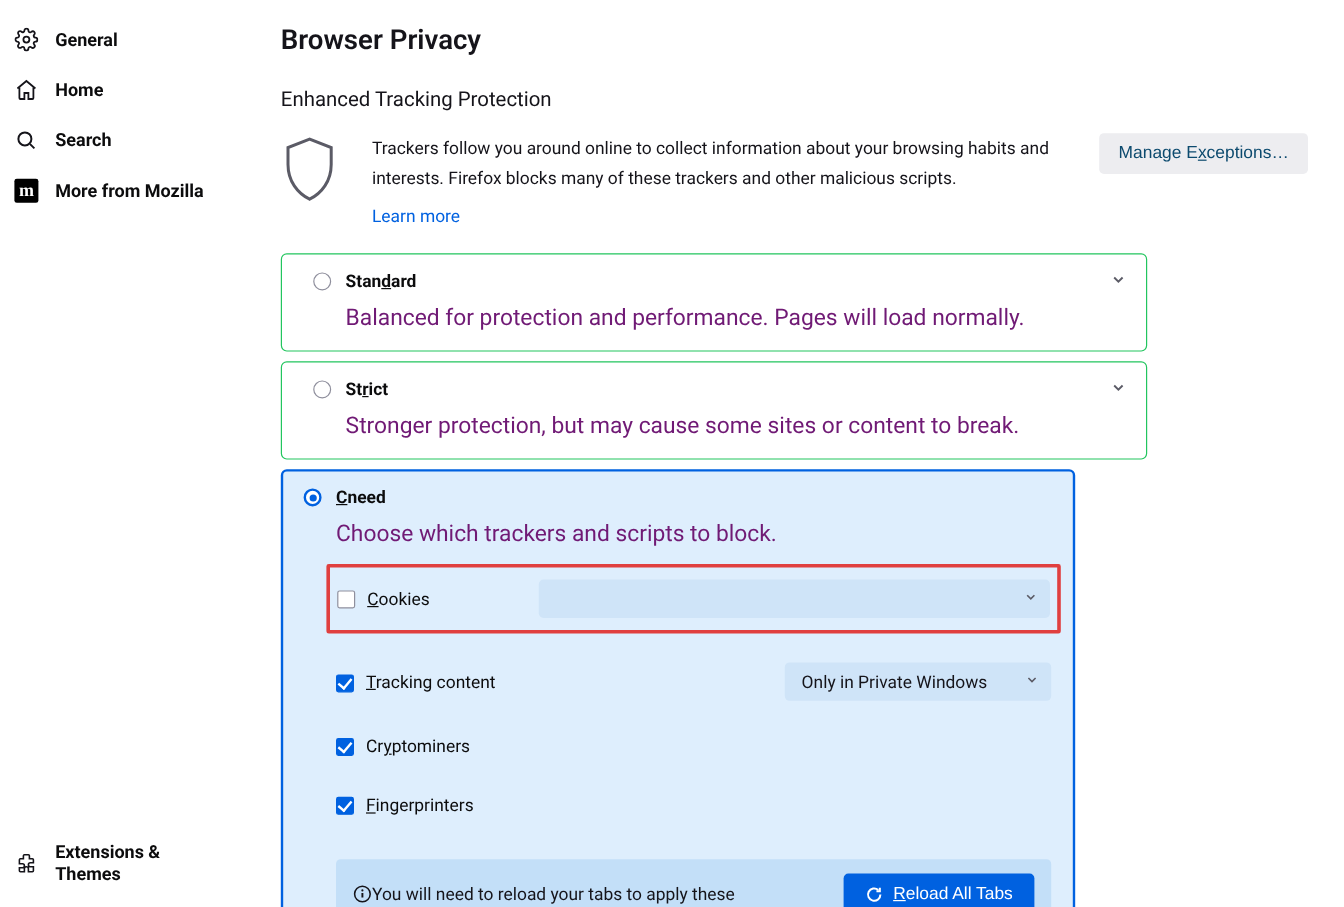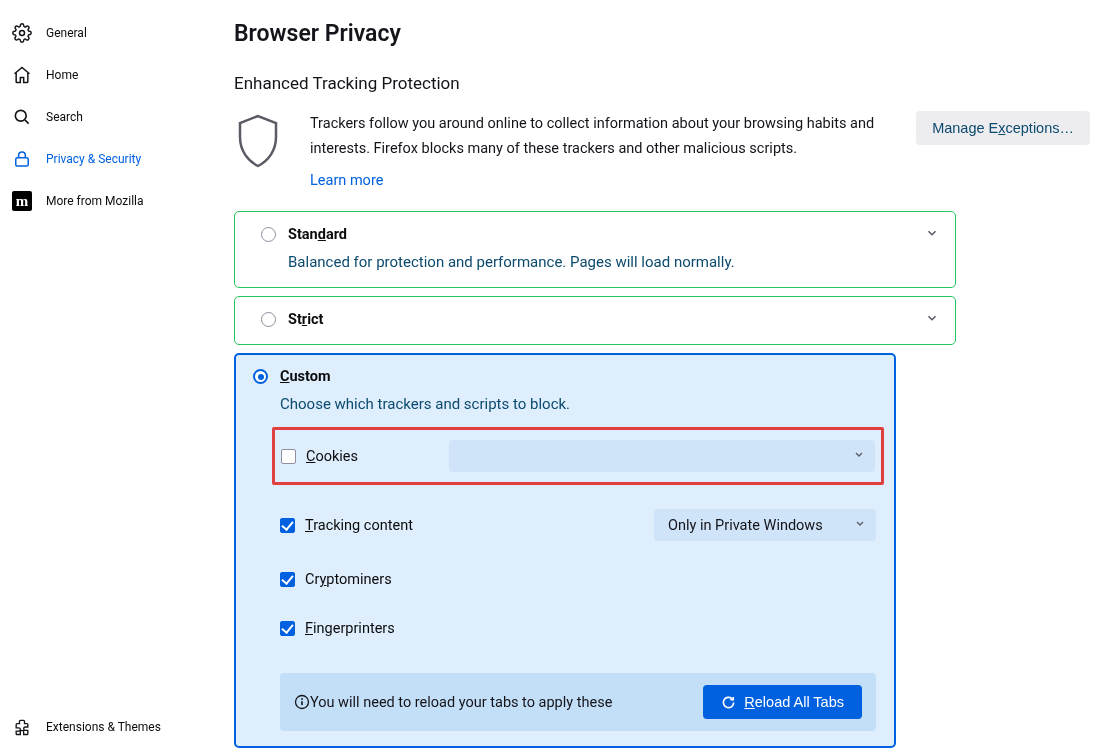--- a/index.html
+++ b/index.html
@@ -25,21 +25,21 @@
   .sidebar-top { flex: 1; }
   .sidebar-item {
     display: flex;
     align-items: center;
     gap: 14px;
     padding: 11px 12px;
     cursor: pointer;
     color: #0c0c0d;
   }
   .sidebar-item.active { color: #0061e0; }
-  .sidebar-item .label { font-size: 12px; }
+  .sidebar-item .label { font-size: 15px; font-weight: bold; }
   .sidebar-bottom {
     padding-bottom: 8px;
   }
   .sidebar-bottom .sidebar-item { font-size: 14px; }
   .icon-wrap { width: 20px; height: 20px; display:flex; align-items:center; justify-content:center; flex-shrink:0; }
   .icon-wrap svg { width: 20px; height: 20px; }
   .mozilla-logo {
     width: 20px; height: 20px; background: #000; color: #fff;
     display:flex; align-items:center; justify-content:center;
     font-family: "Times New Roman", serif; font-weight: bold; font-size: 15px;
@@ -86,21 +86,21 @@
   .radio-row { display:flex; align-items:center; gap: 12px; }
   .radio-circle {
     width: 15px; height: 15px; border: 1.5px solid #8f8f9d; border-radius: 50%;
     flex-shrink:0; background:#fff;
   }
   .radio-circle.checked { border: 2px solid #0061e0; position:relative; }
   .radio-circle.checked::after {
     content:""; position:absolute; inset:2.5px; border-radius:50%; background:#0061e0;
   }
   .radio-title { font-weight: 700; font-size: 14.5px; }
-  .radio-desc { margin: 10px 0 0 27px; color: #0c4a6e; font-size: 15px; }
+  .radio-desc { margin: 10px 0 0 27px; color: #701a75; font-size: 19px; }
   .chevron {
     position:absolute; right: 16px; top: 14px; color:#5b5b66;
   }
   .chevron svg { width:14px; height:14px; }
 
   .custom-body { margin: 14px 0 0 27px; }
   .chk-row {
     display:flex; align-items:center; padding: 14px 0 14px 0; position:relative;
   }
   .chk-row.highlight {
@@ -170,29 +170,20 @@
       </div>
       <div class="sidebar-item">
         <span class="icon-wrap">
           <svg viewBox="0 0 24 24" fill="none" stroke="#15141a" stroke-width="2">
               <circle cx="10.5" cy="10.5" r="6.5"></circle>
               <path d="m20 20-4.3-4.3"></path>
             </svg>
         </span>
         <span class="label">Search</span>
       </div>
-      <div class="sidebar-item active">
-        <span class="icon-wrap">
-          <svg viewBox="0 0 24 24" fill="none" stroke="#0061e0" stroke-width="1.8">
-              <rect x="4.5" y="10.5" width="15" height="10" rx="2"></rect>
-              <path d="M8 10.5V7.5a4 4 0 0 1 8 0v3"></path>
-            </svg>
-        </span>
-        <span class="label">Privacy &amp; Security</span>
-      </div>
       <div class="sidebar-item">
         <span class="icon-wrap">
           <span class="mozilla-logo">m</span>
         </span>
         <span class="label">More from Mozilla</span>
       </div>
     </div>
     <div class="sidebar-bottom">
       <div class="sidebar-item">
         <span class="icon-wrap">
@@ -235,48 +226,49 @@
       <span class="chevron"><svg viewBox="0 0 16 16" fill="none" stroke="currentColor" stroke-width="1.8">
             <path d="m4 6 4 4 4-4"></path>
           </svg></span>
     </div>
 
     <div class="option-card">
       <div class="radio-row">
         <span class="radio-circle"></span>
         <span class="radio-title"><span>St</span><span class="ul">r</span><span>ict</span></span>
       </div>
+      <div class="radio-desc">Stronger protection, but may cause some sites or content to break.</div>
       <span class="chevron"><svg viewBox="0 0 16 16" fill="none" stroke="currentColor" stroke-width="1.8">
             <path d="m4 6 4 4 4-4"></path>
           </svg></span>
     </div>
 
     <div class="option-card selected">
       <div class="radio-row">
         <span class="radio-circle checked"></span>
-        <span class="radio-title"><span class="ul">C</span><span>ustom</span></span>
+        <span class="radio-title"><span class="ul">C</span><span>need</span></span>
       </div>
       <div class="radio-desc">Choose which trackers and scripts to block.</div>
 
       <div class="custom-body">
 
         <div class="chk-row highlight">
           <span class="chk-box"></span>
           <span class="chk-label"><span class="ul">C</span><span>ookies</span></span>
           <div style="flex:1"></div>
           <div class="dropdown light wide">
             <span></span>
             <span class="dd-caret"><svg viewBox="0 0 16 16" fill="none" stroke="currentColor" stroke-width="1.8">
                   <path d="m4 6 4 4 4-4"></path>
                 </svg></span>
           </div>
         </div>
 
         <div class="row-flex normal">
-          <div style="display:flex;align-items:center;">
+          <div style="display:flex;align-items:flex-end;">
             <span class="chk-box checked"></span>
             <span class="chk-label"><span class="ul">T</span><span>racking content</span></span>
           </div>
           <div class="dropdown light med">
             <span>Only in Private Windows</span>
             <span class="dd-caret"><svg viewBox="0 0 16 16" fill="none" stroke="currentColor" stroke-width="1.8">
                   <path d="m4 6 4 4 4-4"></path>
                 </svg></span>
           </div>
         </div>

